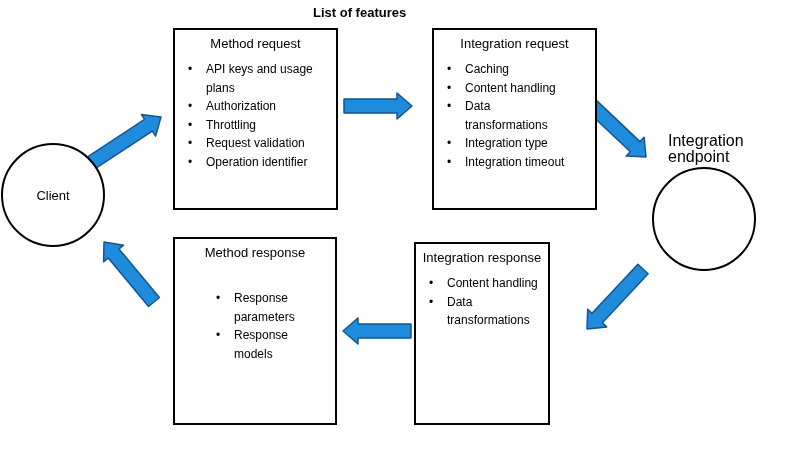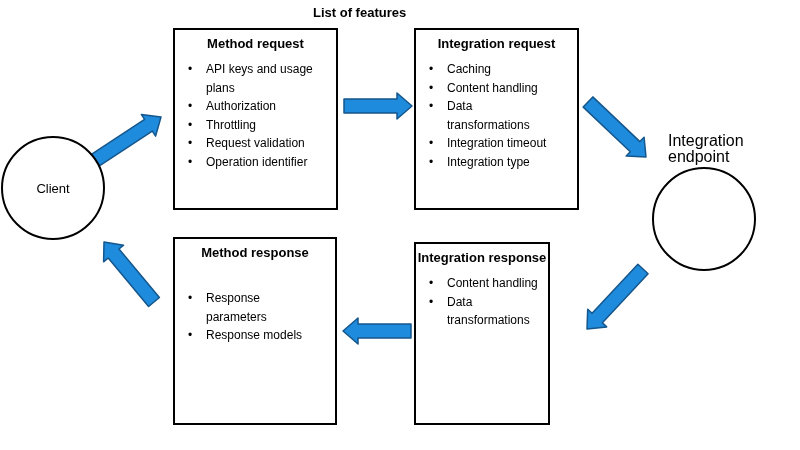--- a/index.html
+++ b/index.html
@@ -24,36 +24,36 @@
     left: 0; top: 0;
     pointer-events: none;
   }
   .fbox {
     position: absolute;
     box-sizing: border-box;
     border: 2px solid var(--box-border, #000);
     background: #fff;
   }
   .fbox-mreq  { left: 173px; top: 28px;  width: 165px; height: 182px; }
-  .fbox-ireq  { left: 414px; top: 28px;  width: 165px; height: 182px; }
+  .fbox-ireq  { left: 432px; top: 28px;  width: 165px; height: 182px; }
   .fbox-mresp { left: 173px; top: 237px; width: 164px; height: 188px; }
   .fbox-iresp { left: 414px; top: 242px; width: 136px; height: 183px; }
   .fbox-title {
     text-align: center;
     font-size: 13px;
-    font-weight: 700;
+    font-weight: 400;
     margin-top: 6px;
     line-height: 16px;
   }
   .fbox ul {
     list-style: none;
     margin: 8px 0 0 0;
     padding: 0 6px 0 12px;
   }
-  .fbox-mresp ul { margin-top: 28px; }
+  .fbox-mresp ul { margin-top: 28px; margin-left: 28px; }
   .fbox li {
     position: relative;
     padding-left: 19px;
     font-size: 12px;
     line-height: 18.5px;
     white-space: pre-line;
   }
   .fbox li::before {
     content: "\2022";
     position: absolute;
@@ -64,21 +64,21 @@
     position: absolute;
     box-sizing: border-box;
     border: 2px solid var(--box-border, #000);
     border-radius: 50%;
     background: #fff;
     display: flex;
     align-items: center;
     justify-content: center;
     font-size: 13px;
   }
-  .circle-client   { left: 1px;   top: 136px; width: 104px; height: 104px; }
+  .circle-client   { left: 1px;   top: 143px; width: 104px; height: 104px; }
   .circle-endpoint { left: 652px; top: 167px; width: 104px; height: 104px; }
   .endpoint-label {
     position: absolute;
     left: 668px; top: 133px;
     width: 70px;
     font-size: 16px;
     line-height: 16px;
     font-weight: 400;
   }
 </style>
@@ -117,22 +117,22 @@
       </ul>
   </div>
 
   <div class="fbox fbox-ireq">
     <div class="fbox-title">Integration request</div>
     <ul>
         <li>Caching</li>
         <li>Content handling</li>
         <li>Data
 transformations</li>
+        <li>Integration type</li>
         <li>Integration timeout</li>
-        <li>Integration type</li>
       </ul>
   </div>
 
   <div class="fbox fbox-mresp">
     <div class="fbox-title">Method response</div>
     <ul>
         <li>Response
 parameters</li>
         <li>Response models</li>
       </ul>

